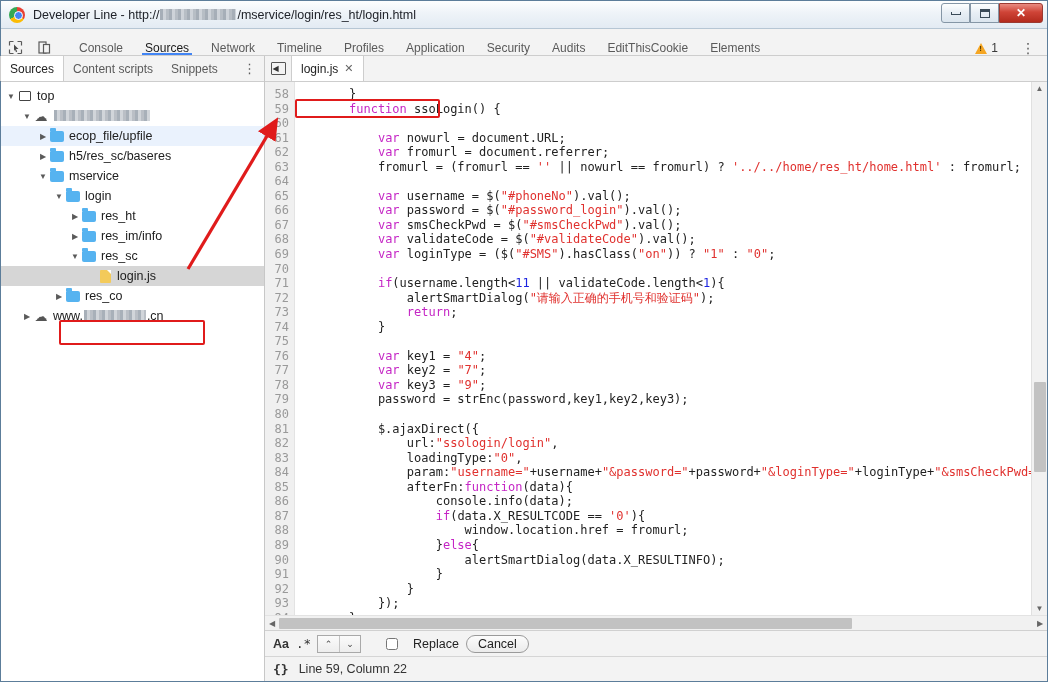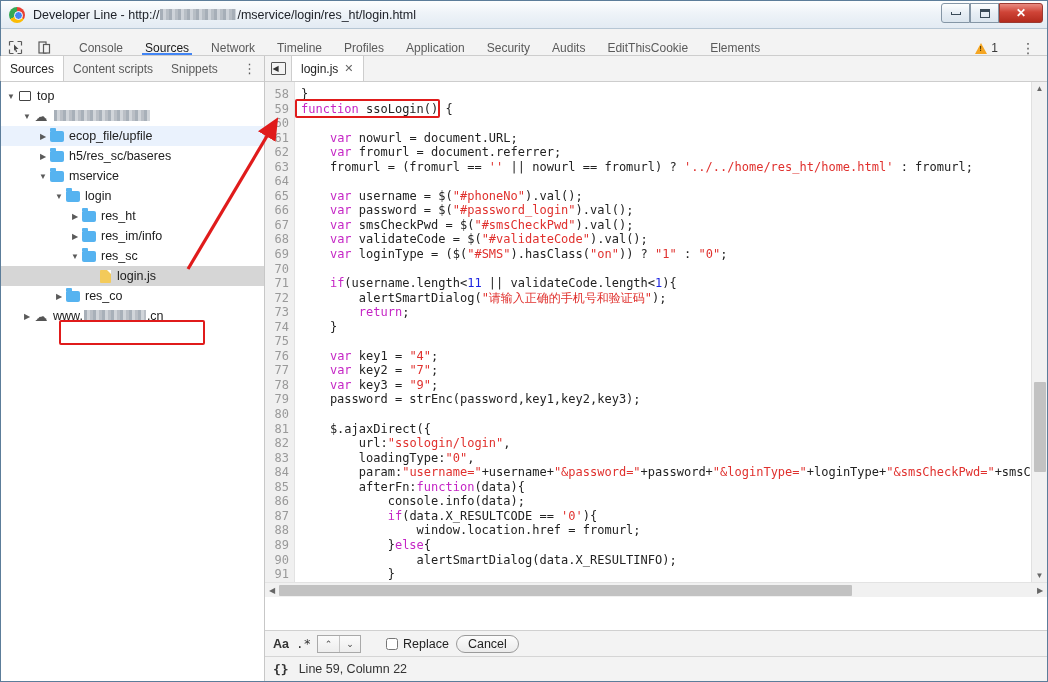--- a/index.html
+++ b/index.html
@@ -175,21 +175,21 @@
   .filetab {
     display: flex; align-items: center; gap: 6px; padding: 0 9px;
     background: #fff; border-left: 1px solid #cdcdcd; border-right: 1px solid #cdcdcd;
     font-size: 12px; color: #222; cursor: pointer;
   }
   .filetab .x { font-size: 11px; color: #666; }
 
   .code-wrap { flex: 1; position: relative; display: flex; overflow: hidden; background:#fff; }
   .code-area {
     flex: 1; display: flex; font-family: "DejaVu Sans Mono", monospace;
-    font-size: 12px; line-height: 14.55px; overflow: hidden; position: relative;
+    font-size: 12px; line-height: 14.55px; overflow: hidden; position: relative; gap: 48px;
   }
   .gutter {
     width: 30px; background: #f0f0f0; color: #999; text-align: right;
     padding: 5px 5px 0 0; flex: none; user-select: none;
     border-right: 1px solid #e3e3e3;
   }
   .gutter div { height: 14.55px; }
   .code-lines {
     flex: 1; padding: 5px 0 0 6px; white-space: pre; overflow: hidden;
     color: #222; position: relative;
@@ -220,39 +220,39 @@
     height: 15px; background: #f1f1f1; border-top: 1px solid #e3e3e3;
     display: flex; align-items: center; position: relative; flex:none;
   }
   .hs-arrow { width: 14px; text-align: center; font-size: 8px; color: #666; }
   .hs-track { flex: 1; height: 13px; position: relative; }
   .hs-thumb { position: absolute; left: 0; top: 1px; height: 11px; background: #c2c2c2; border-radius: 1px; }
 
   
   .findbar {
     height: 26px; background: #f3f3f3; border-top: 1px solid #d0d0d0;
-    display: flex; align-items: center; gap: 7px; padding: 0 8px; flex: none; margin-top: 33px;
+    display: flex; align-items: center; gap: 7px; padding: 0 8px; flex: none;
   }
   .fb-aa { font-weight: bold; font-size: 12.5px; color: #333; cursor:pointer; }
   .fb-regex { font-size: 12.5px; color: #333; font-family:"DejaVu Sans Mono", monospace; cursor:pointer; }
   .fb-input {
     width: 262px; height: 18px; border: 1px solid #a9a9a9; background: #fff;
     font-size: 12px; padding: 0 4px; color: #222;
   }
   .fb-input::placeholder { color: #a0a0a0; }
   .fb-nav {
     display: flex; border: 1px solid #a9a9a9; height: 18px; margin-left: -1px;
   }
   .fb-nav div {
     width: 21px; display: flex; align-items: center; justify-content: center;
     font-size: 9px; color: #444; background: linear-gradient(180deg,#fbfbfb,#ededed);
     cursor: pointer;
   }
   .fb-nav div + div { border-left: 1px solid #c4c4c4; }
-  .fb-check { display: flex; align-items: center; gap: 5px; margin-left: 18px; font-size: 12.5px; color: #222; cursor:pointer;}
+  .fb-check { display: flex; align-items: center; gap: 15px; margin-left: 18px; font-size: 12.5px; color: #222; cursor:pointer;}
   .fb-check input { width: 12px; height: 12px; }
   .fb-cancel {
     border: 1px solid #9a9a9a; border-radius: 9px; padding: 1px 11px;
     font-size: 12.5px; background: linear-gradient(180deg,#fcfcfc,#ebebeb);
     color: #222; cursor: pointer;
   }
 
   
   .statusbar {
     height: 25px; background: #f3f3f3; border-top: 1px solid #d5d5d5;

